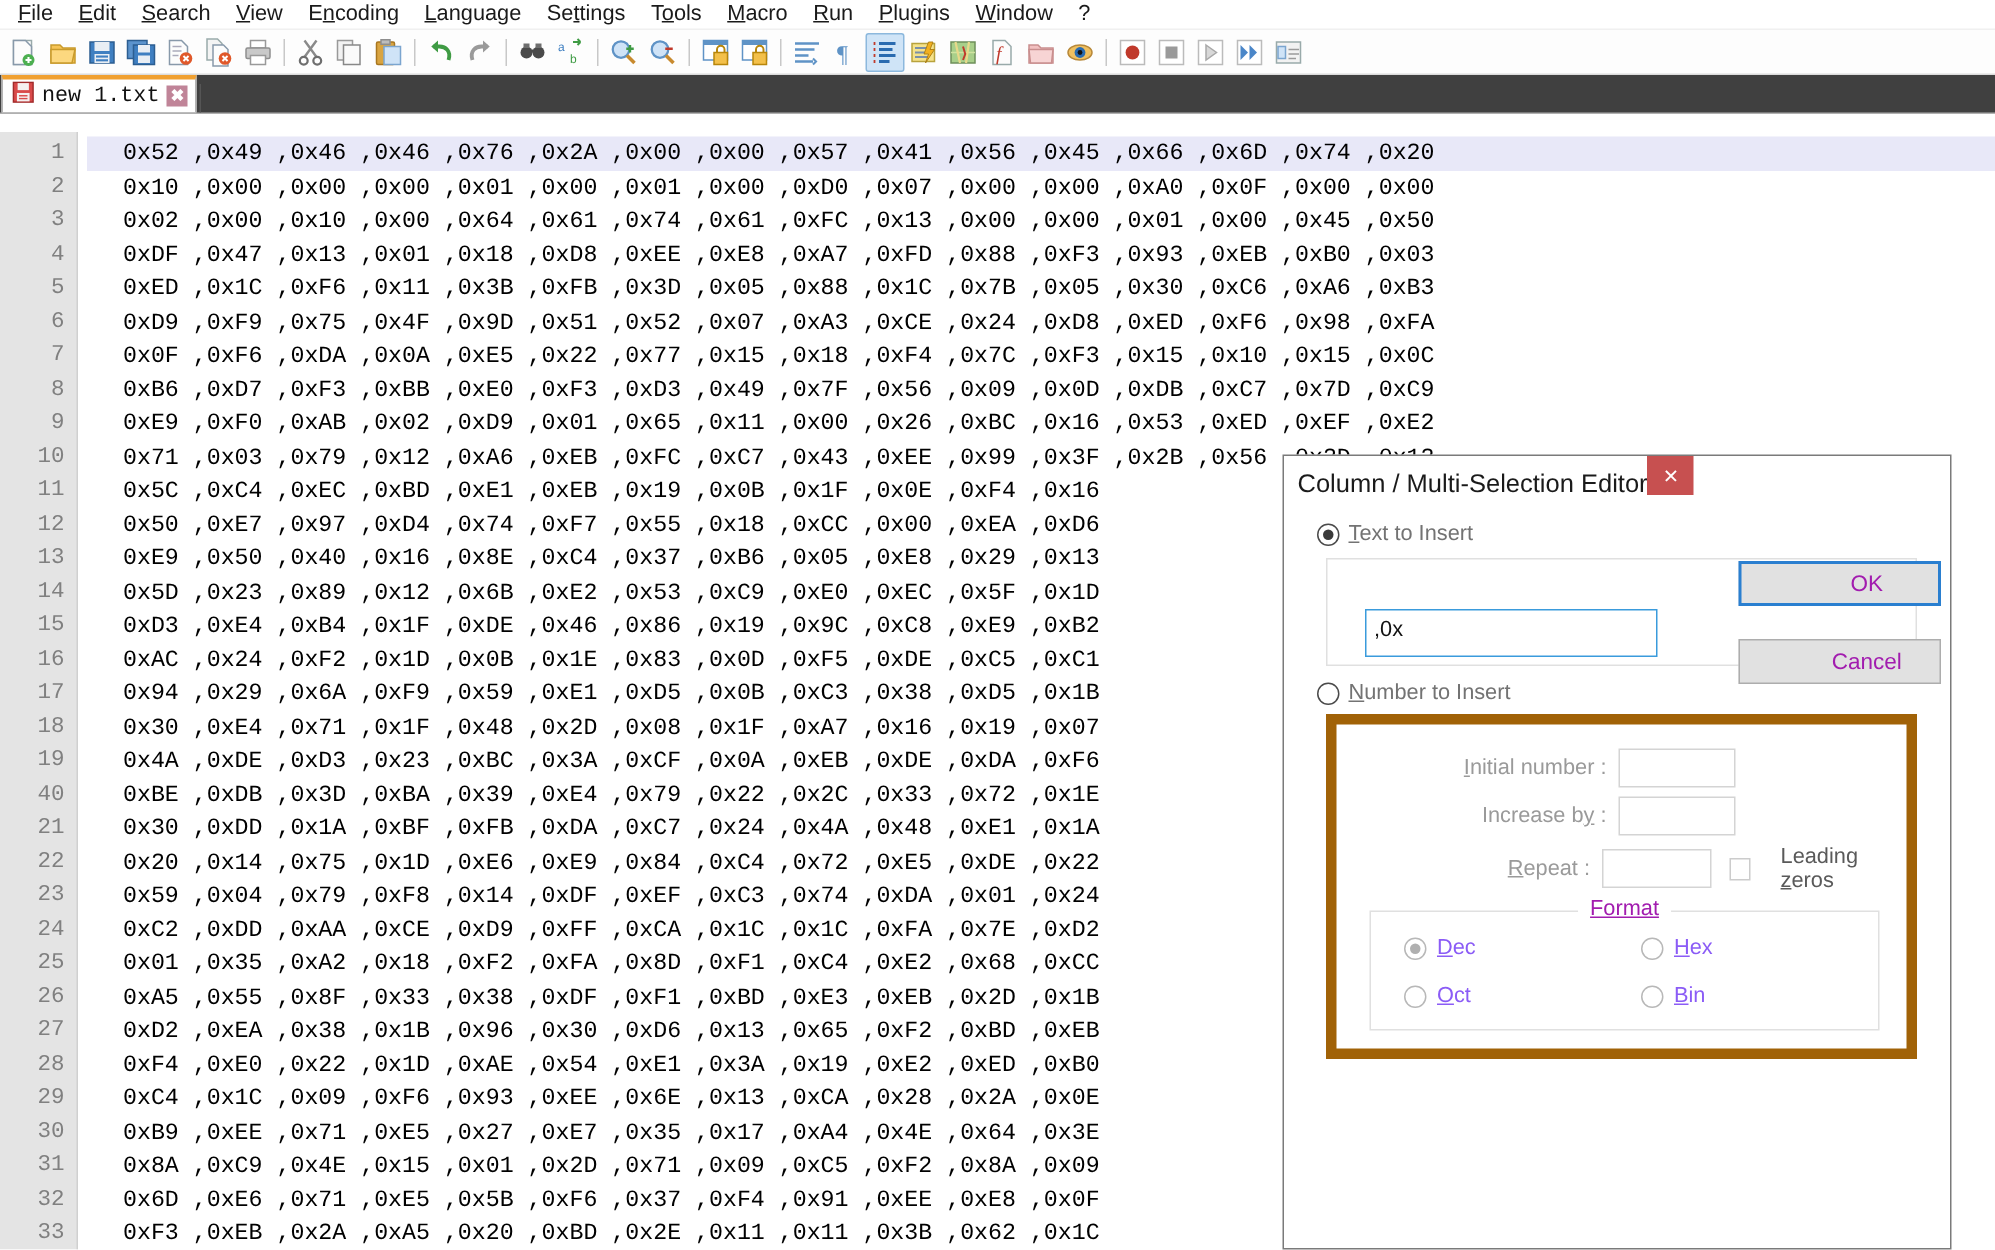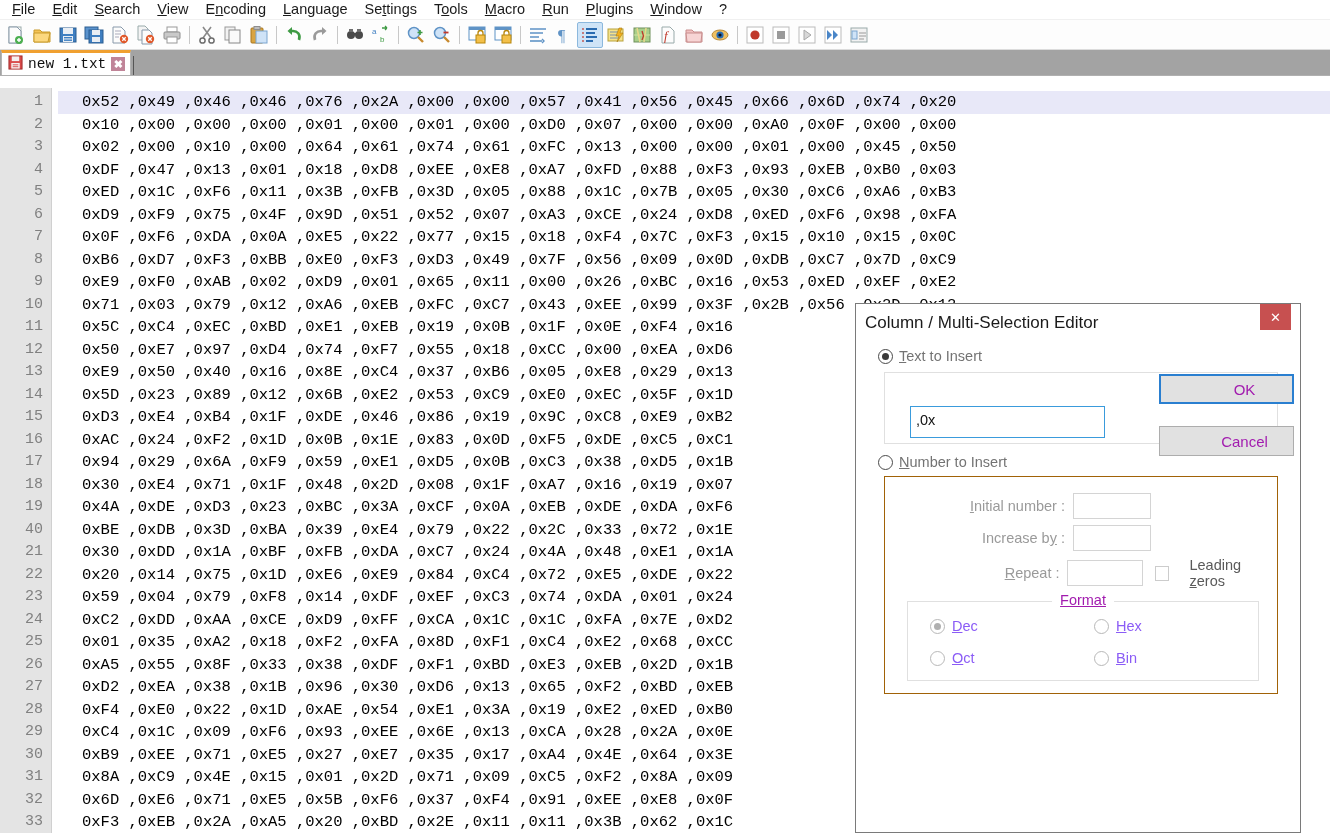--- a/index.html
+++ b/index.html
@@ -51,21 +51,21 @@
   .tb-sep {
     width: 1px; height: 18px;
     background: #c8c8c8;
     margin: 0 4px;
     flex: 0 0 auto;
   }
 
   
   .tabbar {
     height: 26px;
-    background: #a3a3a3;
+    background: #404040;
     display: flex;
     align-items: flex-end;
     border-bottom: 1px solid #b0b0b0;
     position: relative;
   }
   .tab {
     height: 25px;
     display: flex;
     align-items: center;
     gap: 5px;
@@ -140,21 +140,20 @@
     background: #ffffff;
     border: 1px solid #7a7a7a;
     box-shadow: 0 0 0 0 rgba(0,0,0,0);
     font-size: 14.5px;
     color: #1a1a1a;
   }
   .dlg-title {
     height: 40px;
     display: flex;
     align-items: flex-start;
-    justify-content: space-between;
     padding: 8px 0 0 9px;
   }
   .dlg-title-text {
     font-size: 17px;
     color: #1a1a1a;
     line-height: 22px;
   }
   .dlg-close {
     width: 31px; height: 26px;
     background: #c75050;
@@ -208,21 +207,21 @@
     background: #e1e1e1;
     border: 1px solid #adadad;
     font-size: 15px;
     color: #a21caf;
     display: flex; align-items: center; justify-content: center;
     font-family: "Liberation Sans", sans-serif;
     padding-left: 36px;
   }
   .btn.primary { border: 2px solid #2a7fd0; }
 
-  .num-group { margin: 6px 22px 0 28px; border: 1px solid #a16207; padding: 10px 0 12px 0; }
+  .num-group { margin: 6px 22px 0 28px; border: 7px solid #a16207; padding: 10px 0 12px 0; }
   .field-row {
     display: flex; align-items: center; justify-content: flex-start;
     margin: 6px 0;
     padding-left: 10px;
   }
   .field-label {
     width: 178px; text-align: right; padding-right: 8px;
     color: #9a9a9a; font-size: 14.5px;
   }
   .field-label u { text-decoration: underline; }

